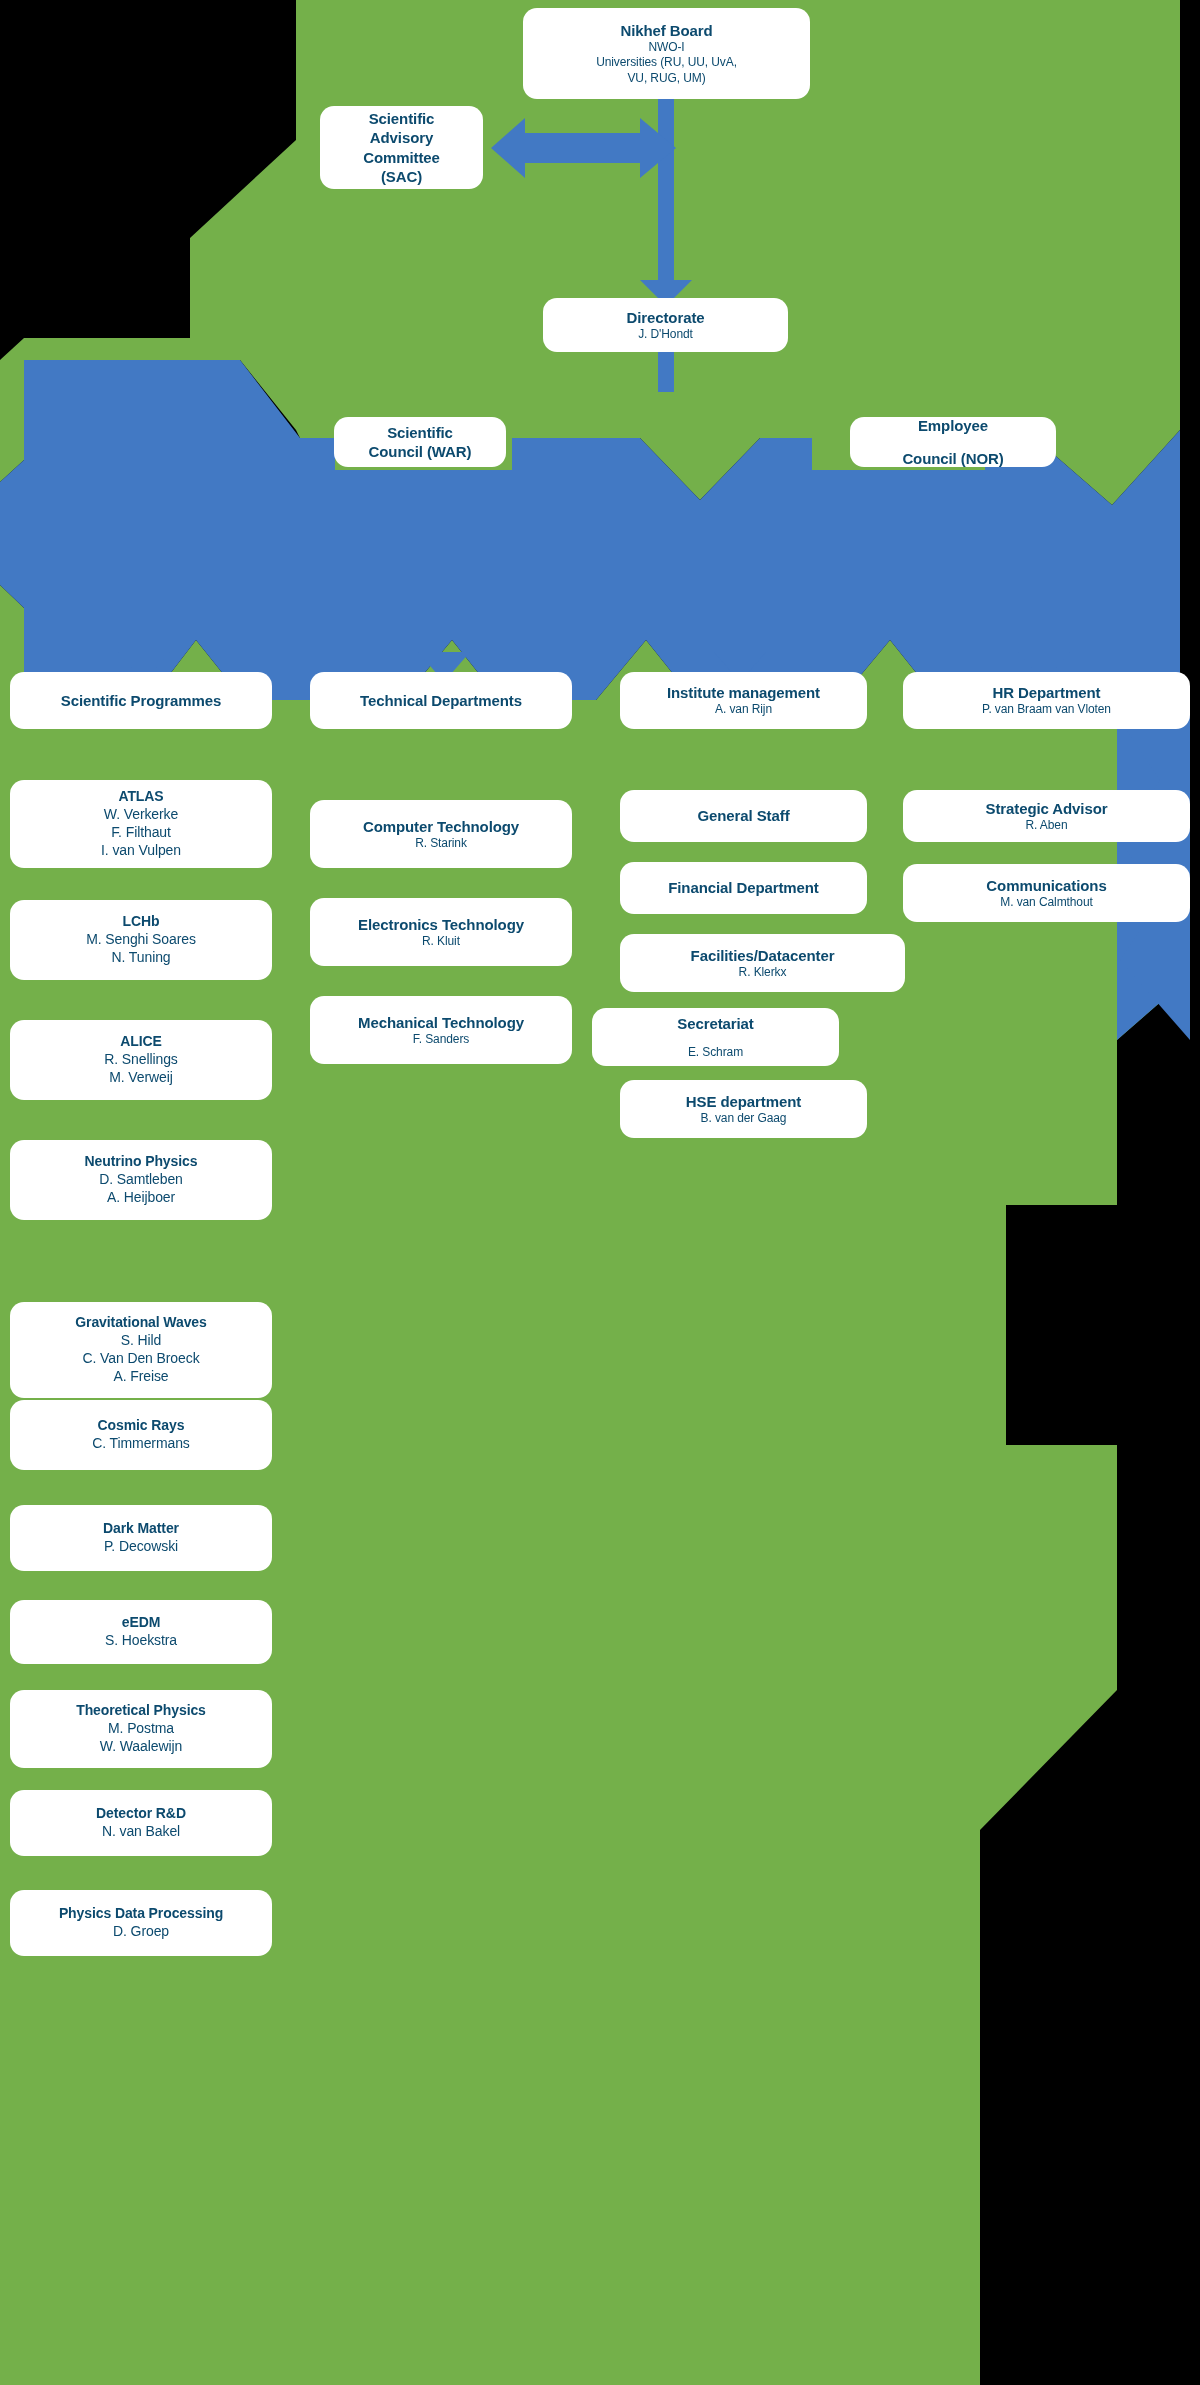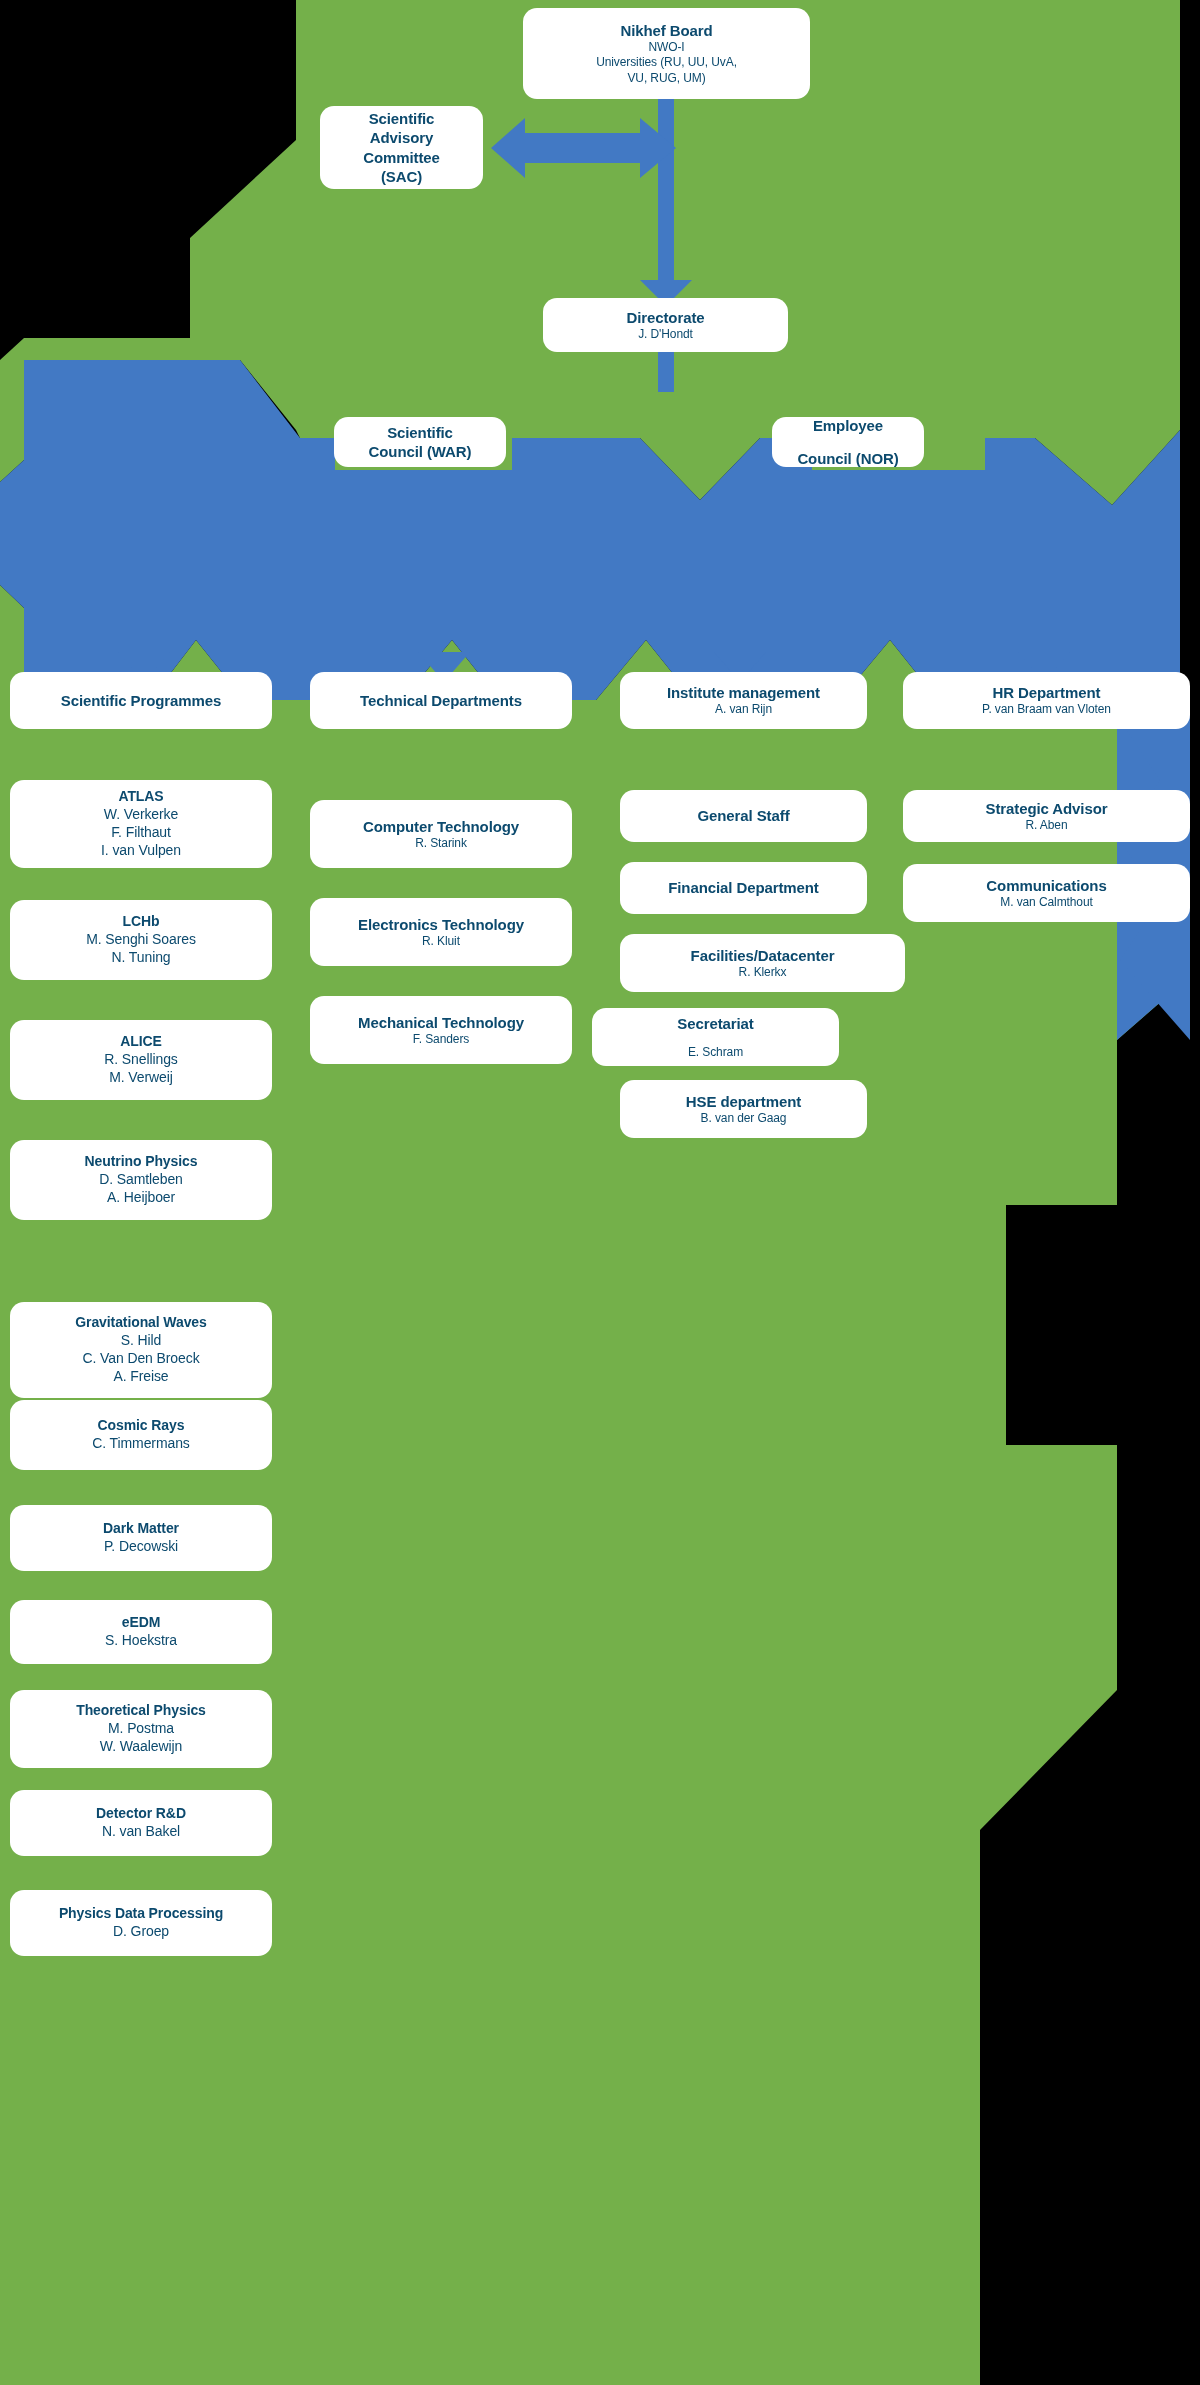--- a/index.html
+++ b/index.html
@@ -45,21 +45,21 @@
     font-size: 12px;
     letter-spacing: -0.1px;
   }
   .node.small .title, .node.small .person { font-size: 14px; }
 
   
   #n-board   { left: 523px; top: 8px;    width: 287px; height: 91px; }
   #n-sac     { left: 320px; top: 106px;  width: 163px; height: 83px; }
   #n-dir     { left: 543px; top: 298px;  width: 245px; height: 54px; }
   #n-war     { left: 334px; top: 417px;  width: 172px; height: 50px; }
-  #n-nor     { left: 772px; top: 417px;  width: 152px; height: 50px; gap: 13px; }
+  #n-nor     { left: 850px; top: 417px;  width: 206px; height: 50px; gap: 13px; }
 
   
   .colhead { height: 57px; }
   #h-sp { left: 10px;  top: 672px; width: 262px; }
   #h-td { left: 310px; top: 672px; width: 262px; }
   #h-im { left: 620px; top: 672px; width: 247px; }
   #h-hr { left: 903px; top: 672px; width: 287px; }
 
   
   .colitem { }

